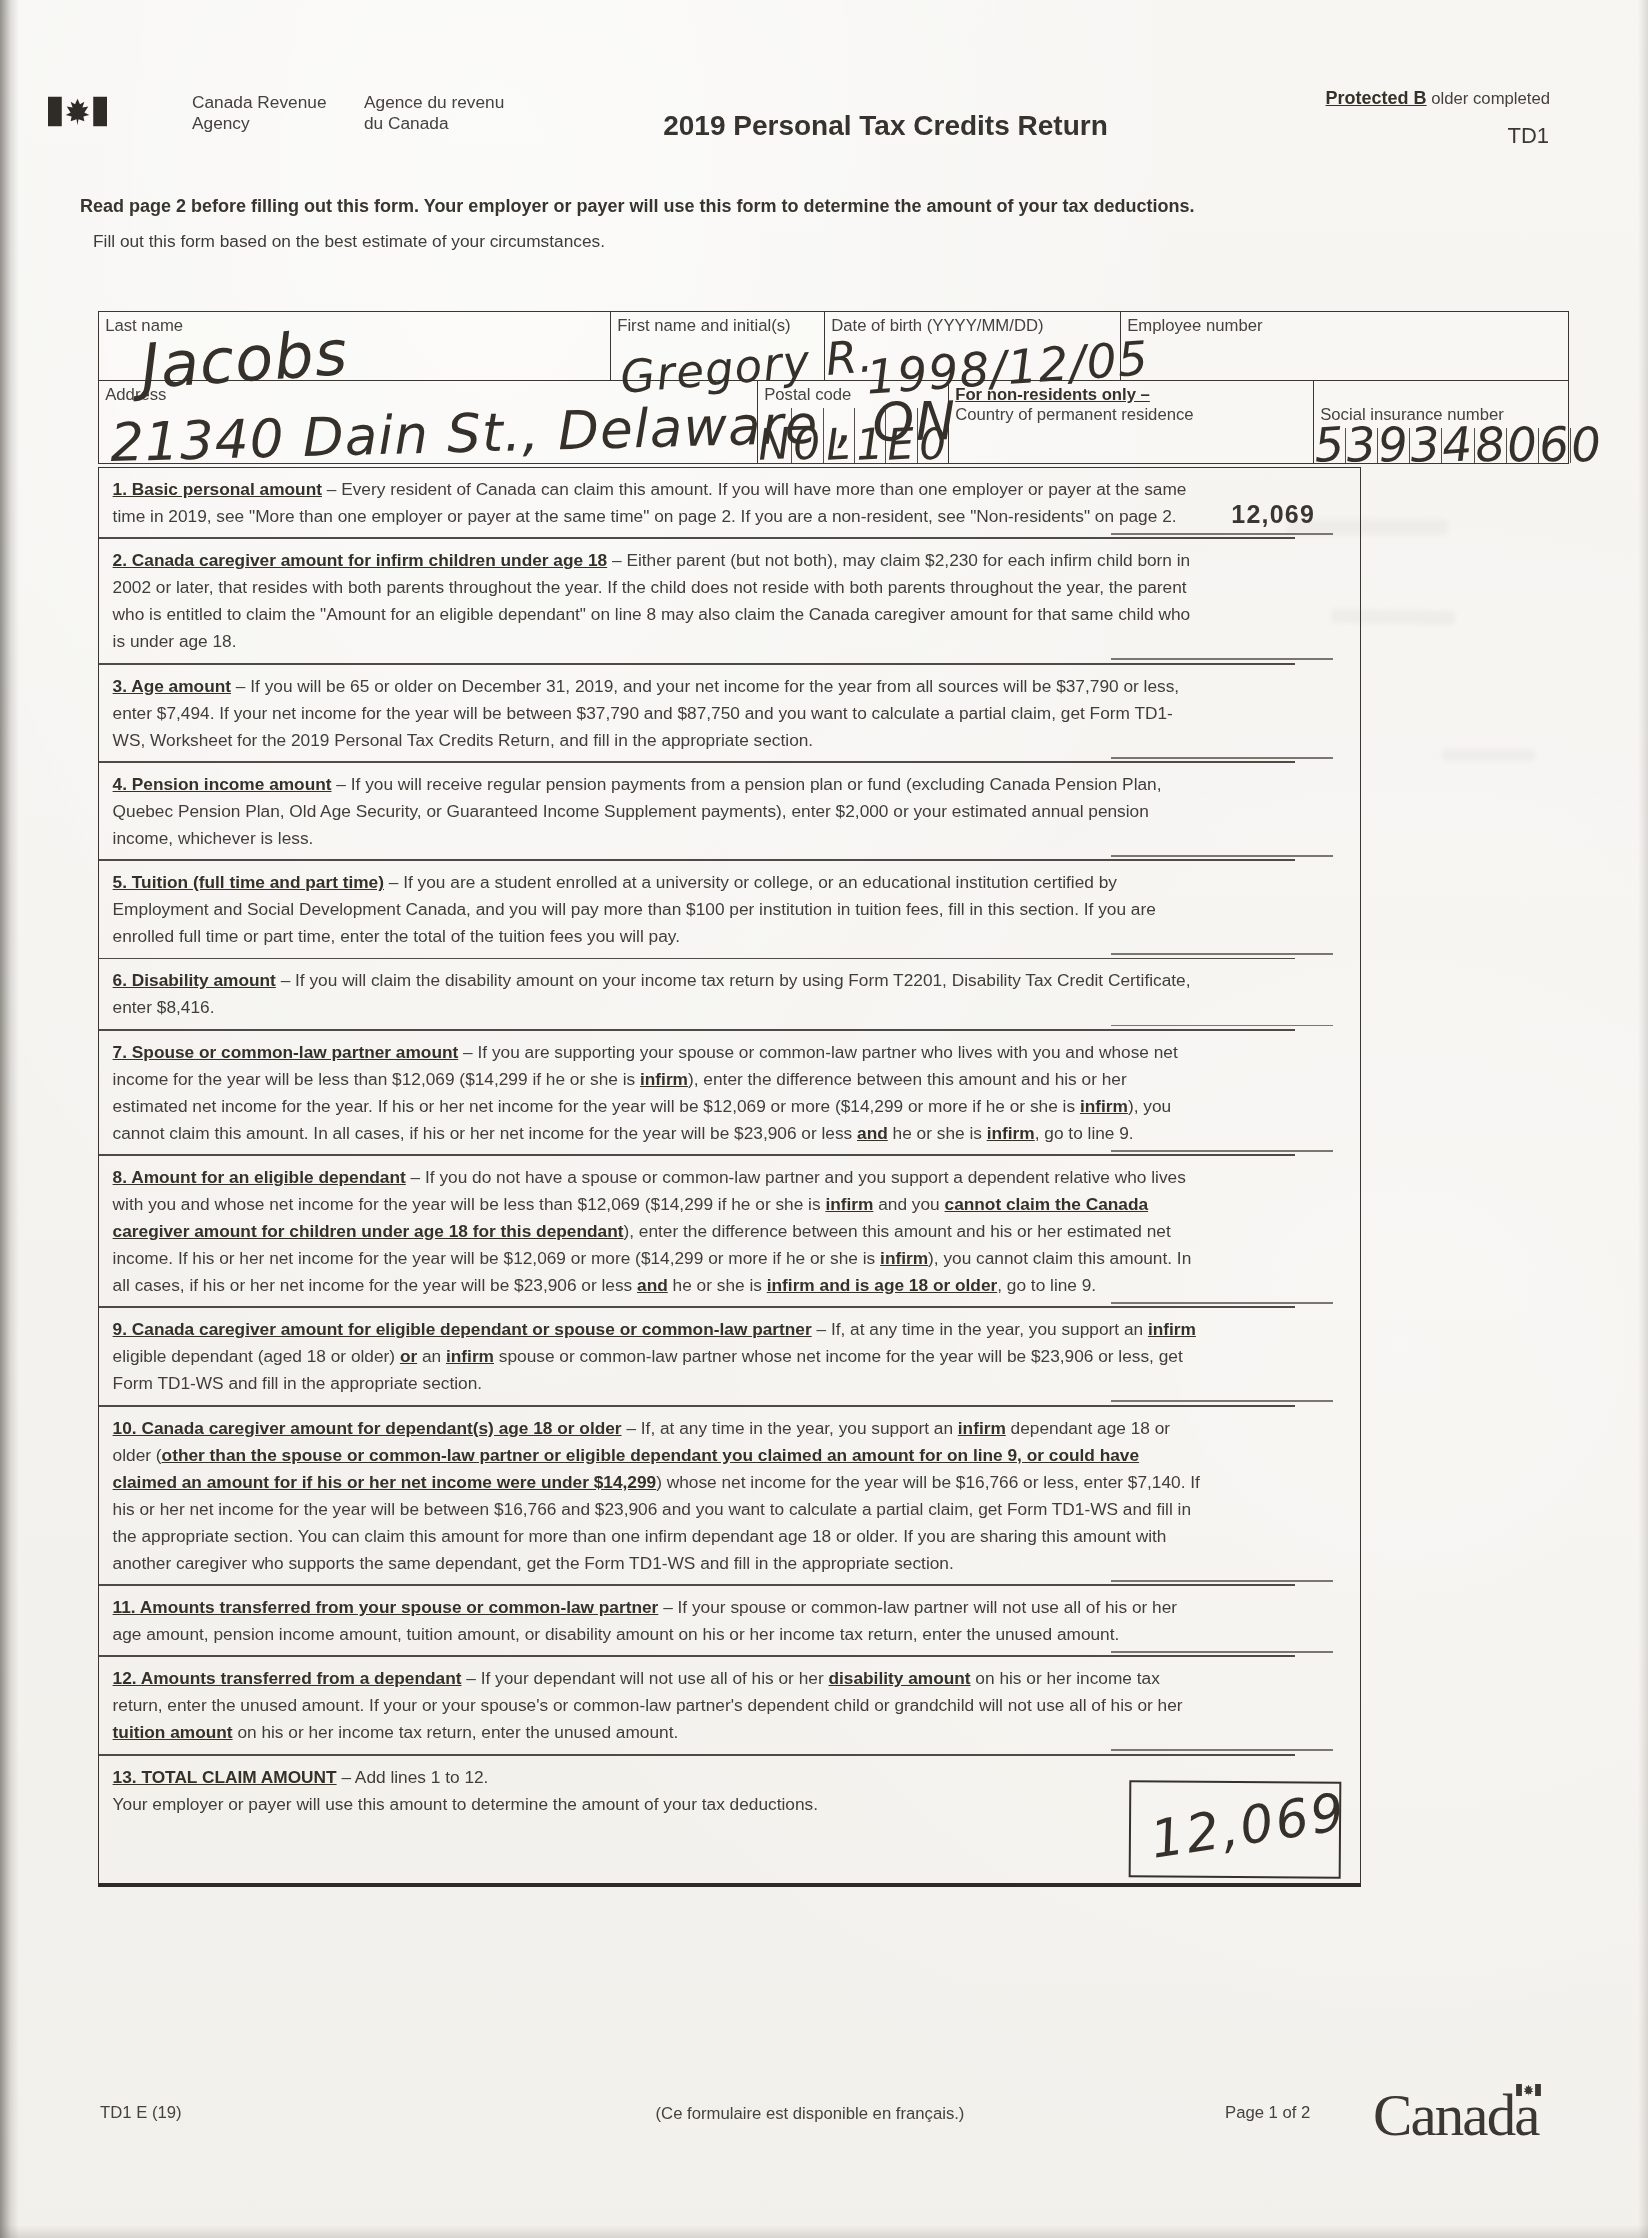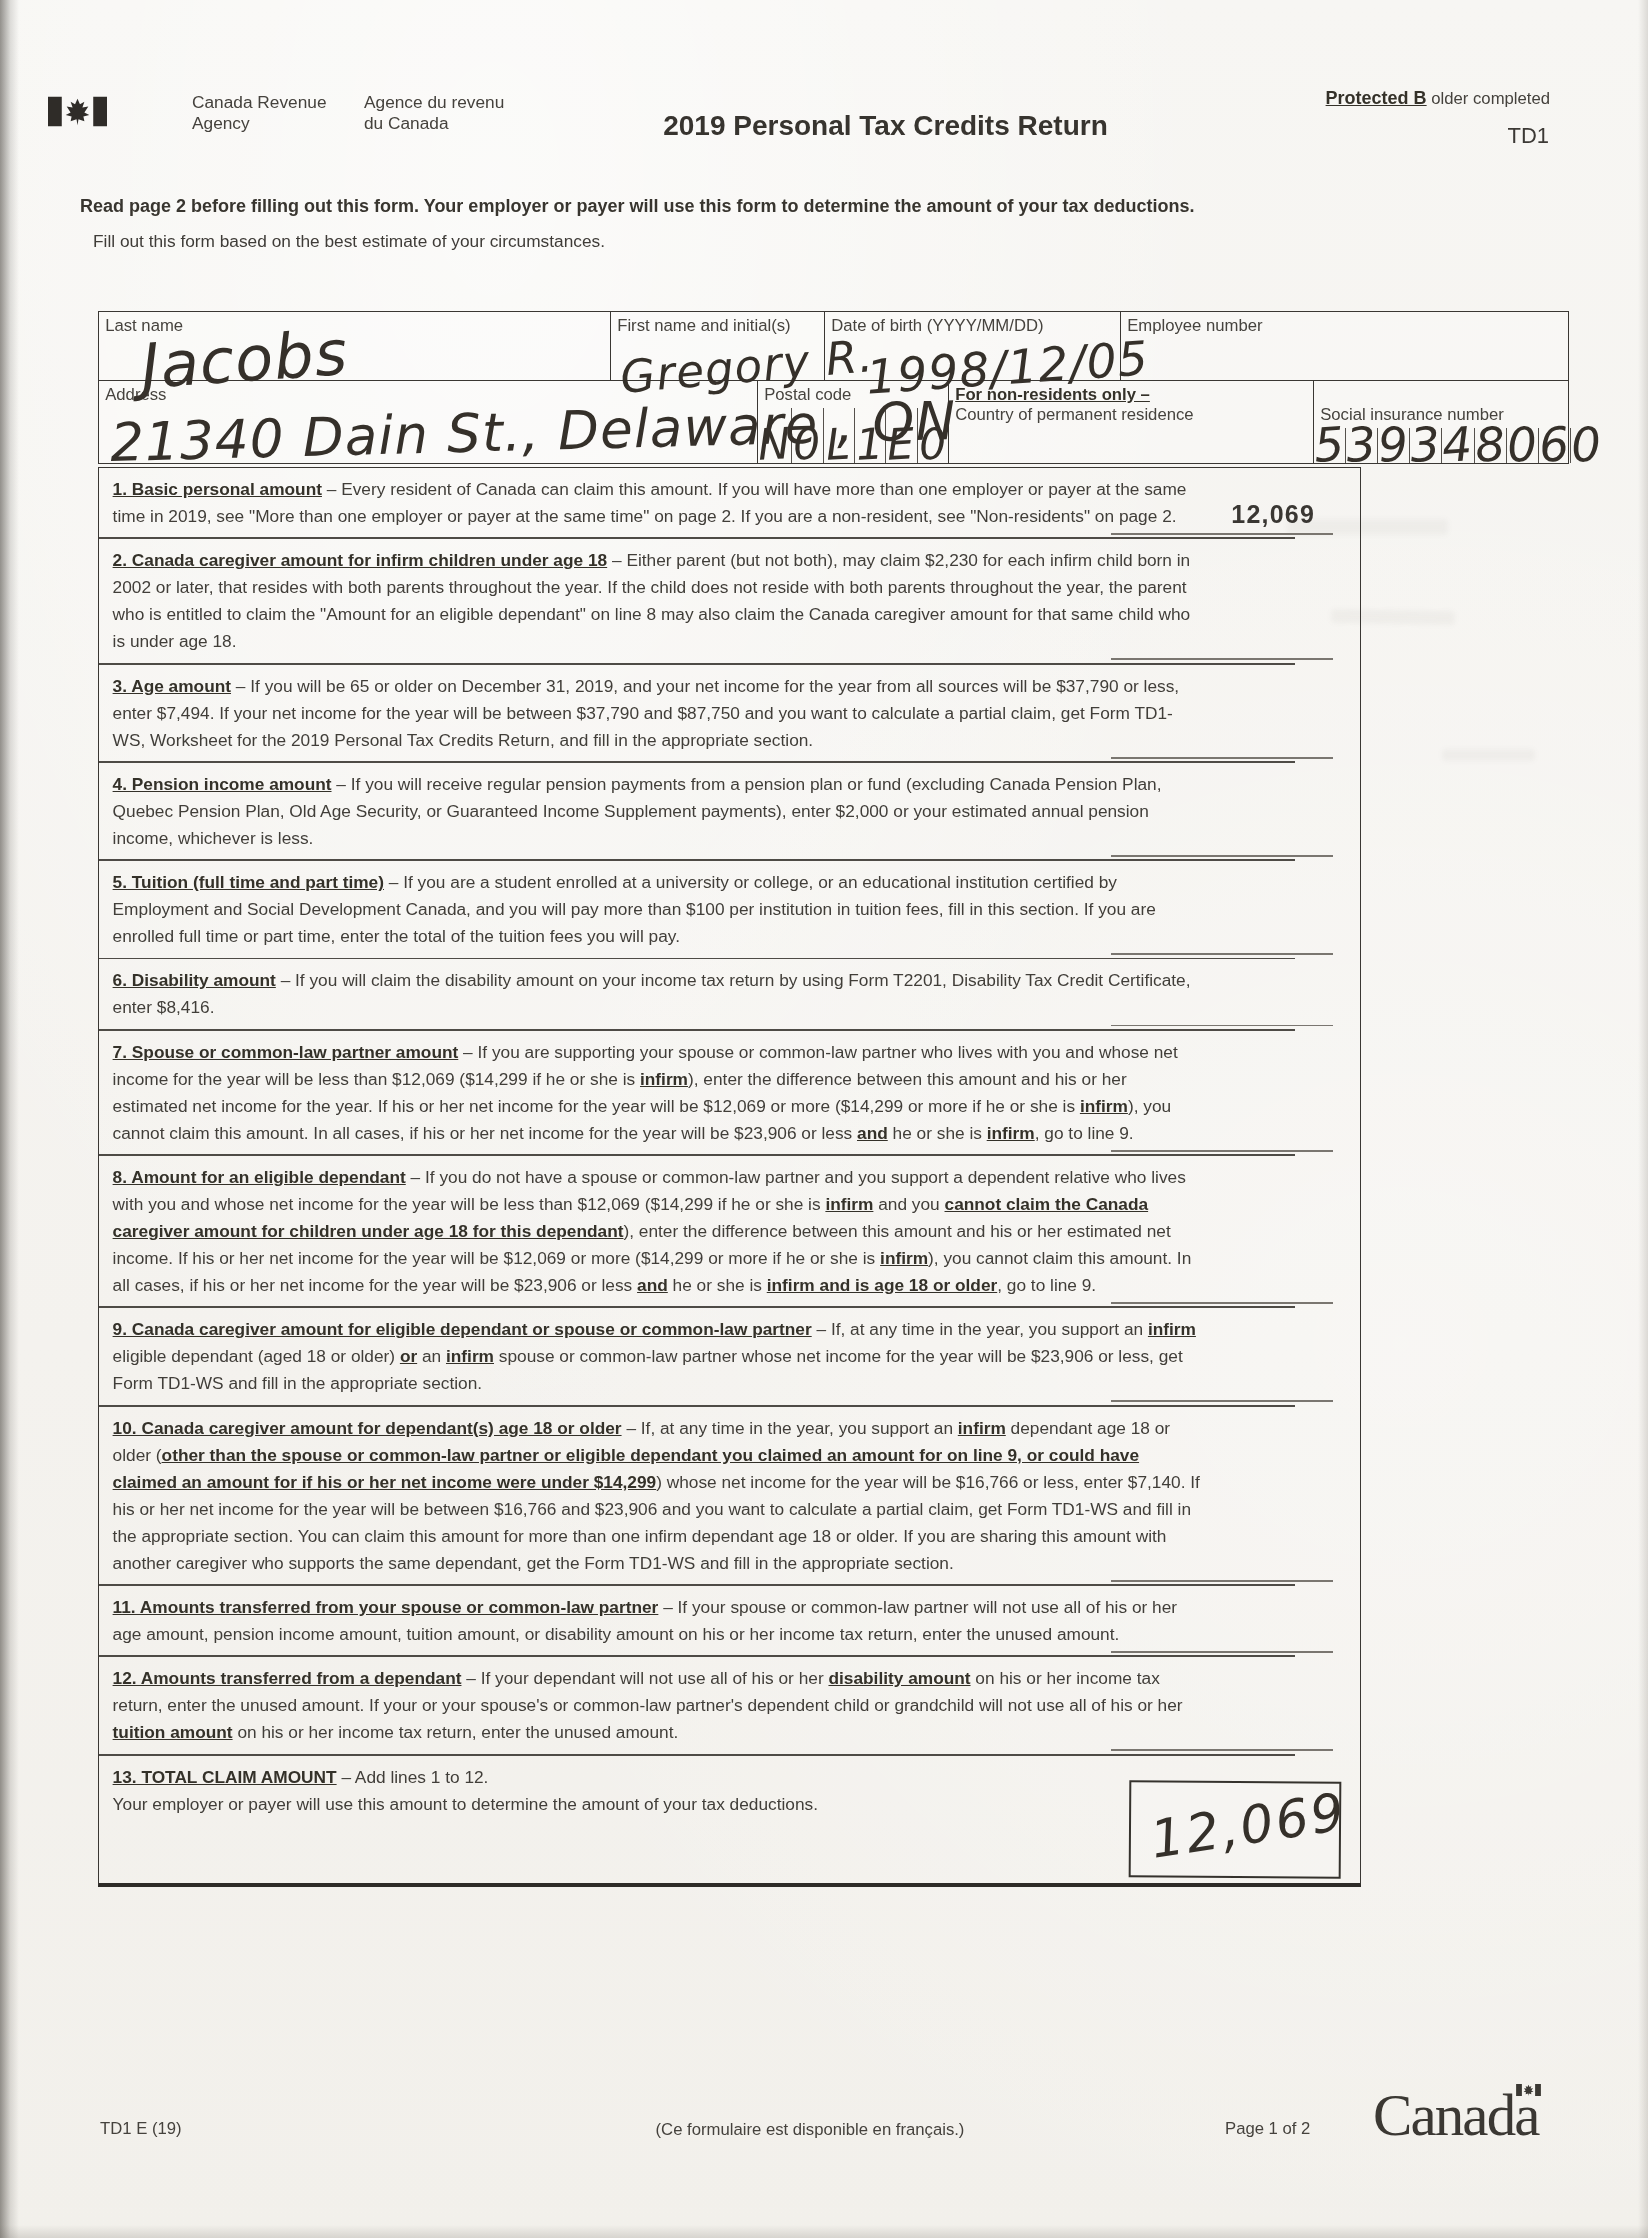--- a/index.html
+++ b/index.html
@@ -63,21 +63,21 @@
   .sec-text{margin:0;width:1092px;font-size:17.3px;line-height:27px;color:#413e39;}
   .sep{position:absolute;bottom:0;left:0;width:1196px;height:1.9px;background:#4e4b46;}
   .amt-line{position:absolute;right:27px;bottom:4.3px;width:222px;height:1.9px;background:#7a7670;}
   .printed-amt{position:absolute;right:45px;bottom:10px;font-size:25px;font-weight:bold;
                letter-spacing:1.2px;color:#3a3733;}
   .sec13{min-height:110px;}
   .total-box{position:absolute;right:18.6px;bottom:5px;width:208px;height:93px;
              border:2.5px solid #35322d;transform:rotate(.4deg);background:rgba(255,255,255,.15);}
 
   
-  .foot{position:absolute;font-size:16.7px;color:#45423d;margin-top:16px;}
+  .foot{position:absolute;font-size:16.7px;color:#45423d;}
   .foot-version{left:100px;top:2103px;}
   .foot-fr{left:0;top:2104px;width:1620px;text-align:center;}
   .foot-page{left:1225px;top:2103px;}
   .wordmark{position:absolute;left:1373px;top:2081px;font-family:"Liberation Serif",serif;
             font-size:59px;color:#3b3833;letter-spacing:-1.9px;}
   .wordmark-flag{position:absolute;right:-2.5px;top:2.5px;width:25px;height:12.4px;fill:#3b3833;}
 </style>
 </head>
 <body>
 

